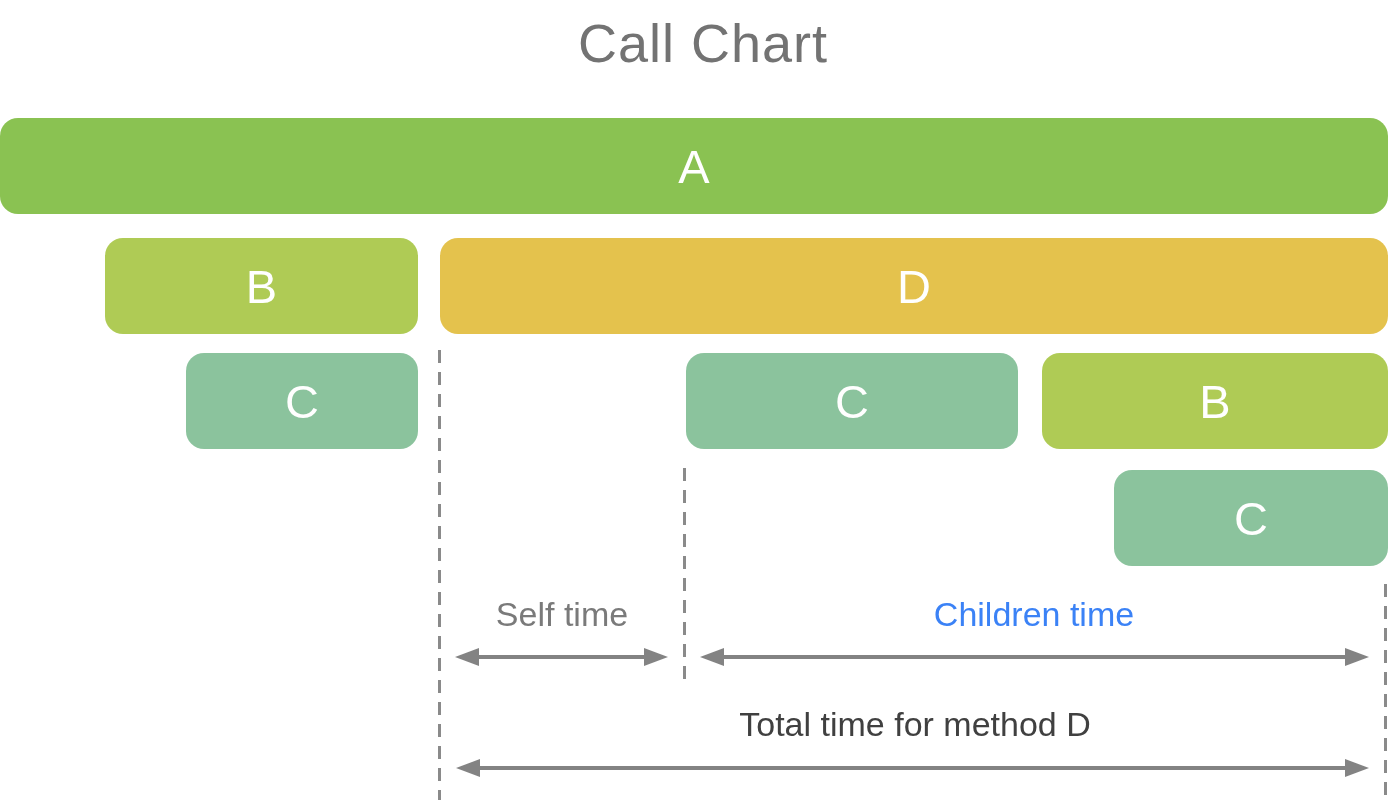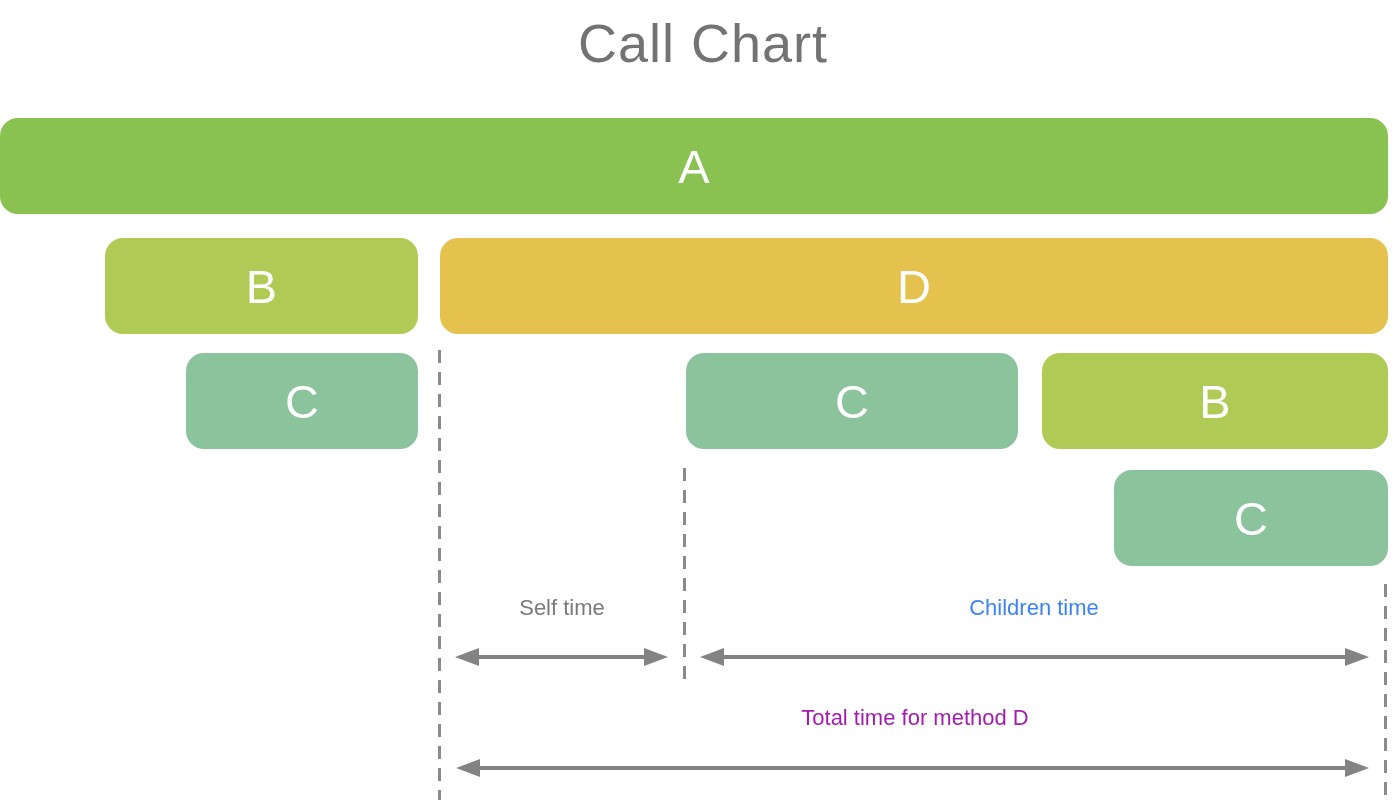--- a/index.html
+++ b/index.html
@@ -48,21 +48,21 @@
     content:"";position:absolute;right:0;top:-7px;
     width:0;height:0;
     border-top:9px solid transparent;
     border-bottom:9px solid transparent;
     border-left:24px solid #838383;
   }
   .annot-label{
     position:absolute;
     transform:translateX(-50%);
     white-space:nowrap;
-    font-size:22px;
+    font-size:34px;
     font-weight:400;
     color:#7a7a7a;
   }
 </style>
 </head>
 <body>
 
 <div class="stage">
   <h1 class="title">Call Chart</h1>
   <div>
@@ -77,16 +77,16 @@
   <div>
       <div class="guide" style="left: 438px; top: 350px; height: 450px; background: repeating-linear-gradient(rgb(138, 138, 138) 0px, rgb(138, 138, 138) 13px, transparent 13px, transparent 22px);"></div>
       <div class="guide" style="left: 683px; top: 468px; height: 218px; background: repeating-linear-gradient(rgb(138, 138, 138) 0px, rgb(138, 138, 138) 13px, transparent 13px, transparent 22px);"></div>
       <div class="guide" style="left: 1384px; top: 584px; height: 216px; background: repeating-linear-gradient(rgb(138, 138, 138) 0px, rgb(138, 138, 138) 13px, transparent 13px, transparent 22px);"></div>
     </div>
   <div>
       <div class="annot-label" style="left: 562px; top: 595px; color: rgb(122, 122, 122);">Self time</div>
       <div class="arrow" style="left: 455px; top: 655px; width: 213px; background: linear-gradient(rgb(131, 131, 131), rgb(131, 131, 131)) 24px 0px / calc(100% - 48px) 100% no-repeat;"></div>
       <div class="annot-label" style="left: 1034px; top: 595px; color: #3b82f6;">Children time</div>
       <div class="arrow" style="left: 700px; top: 655px; width: 669px; background: linear-gradient(rgb(131, 131, 131), rgb(131, 131, 131)) 24px 0px / calc(100% - 48px) 100% no-repeat;"></div>
-      <div class="annot-label" style="left: 915px; top: 705px; color: #a21caf;">Total time for method D</div>
+      <div class="annot-label" style="left: 915px; top: 705px; color: #404040;">Total time for method D</div>
       <div class="arrow" style="left: 456px; top: 766px; width: 913px; background: linear-gradient(rgb(131, 131, 131), rgb(131, 131, 131)) 24px 0px / calc(100% - 48px) 100% no-repeat;"></div>
     </div>
 </div>
 
 </body></html>

